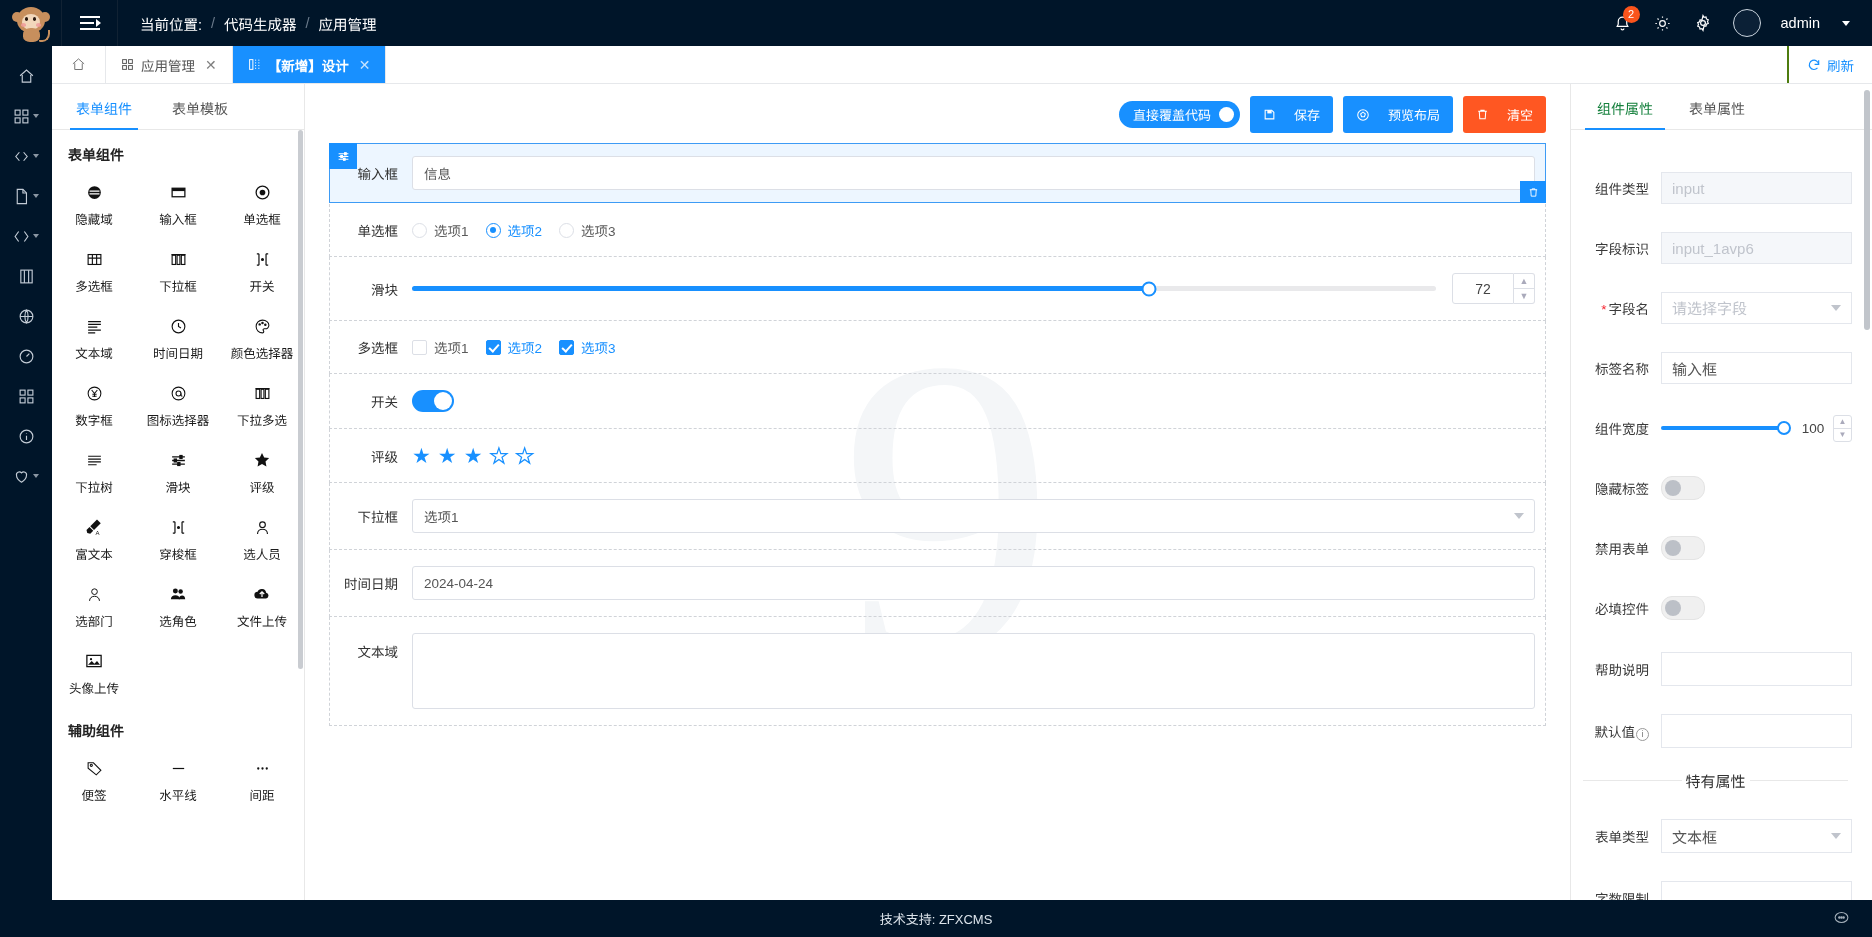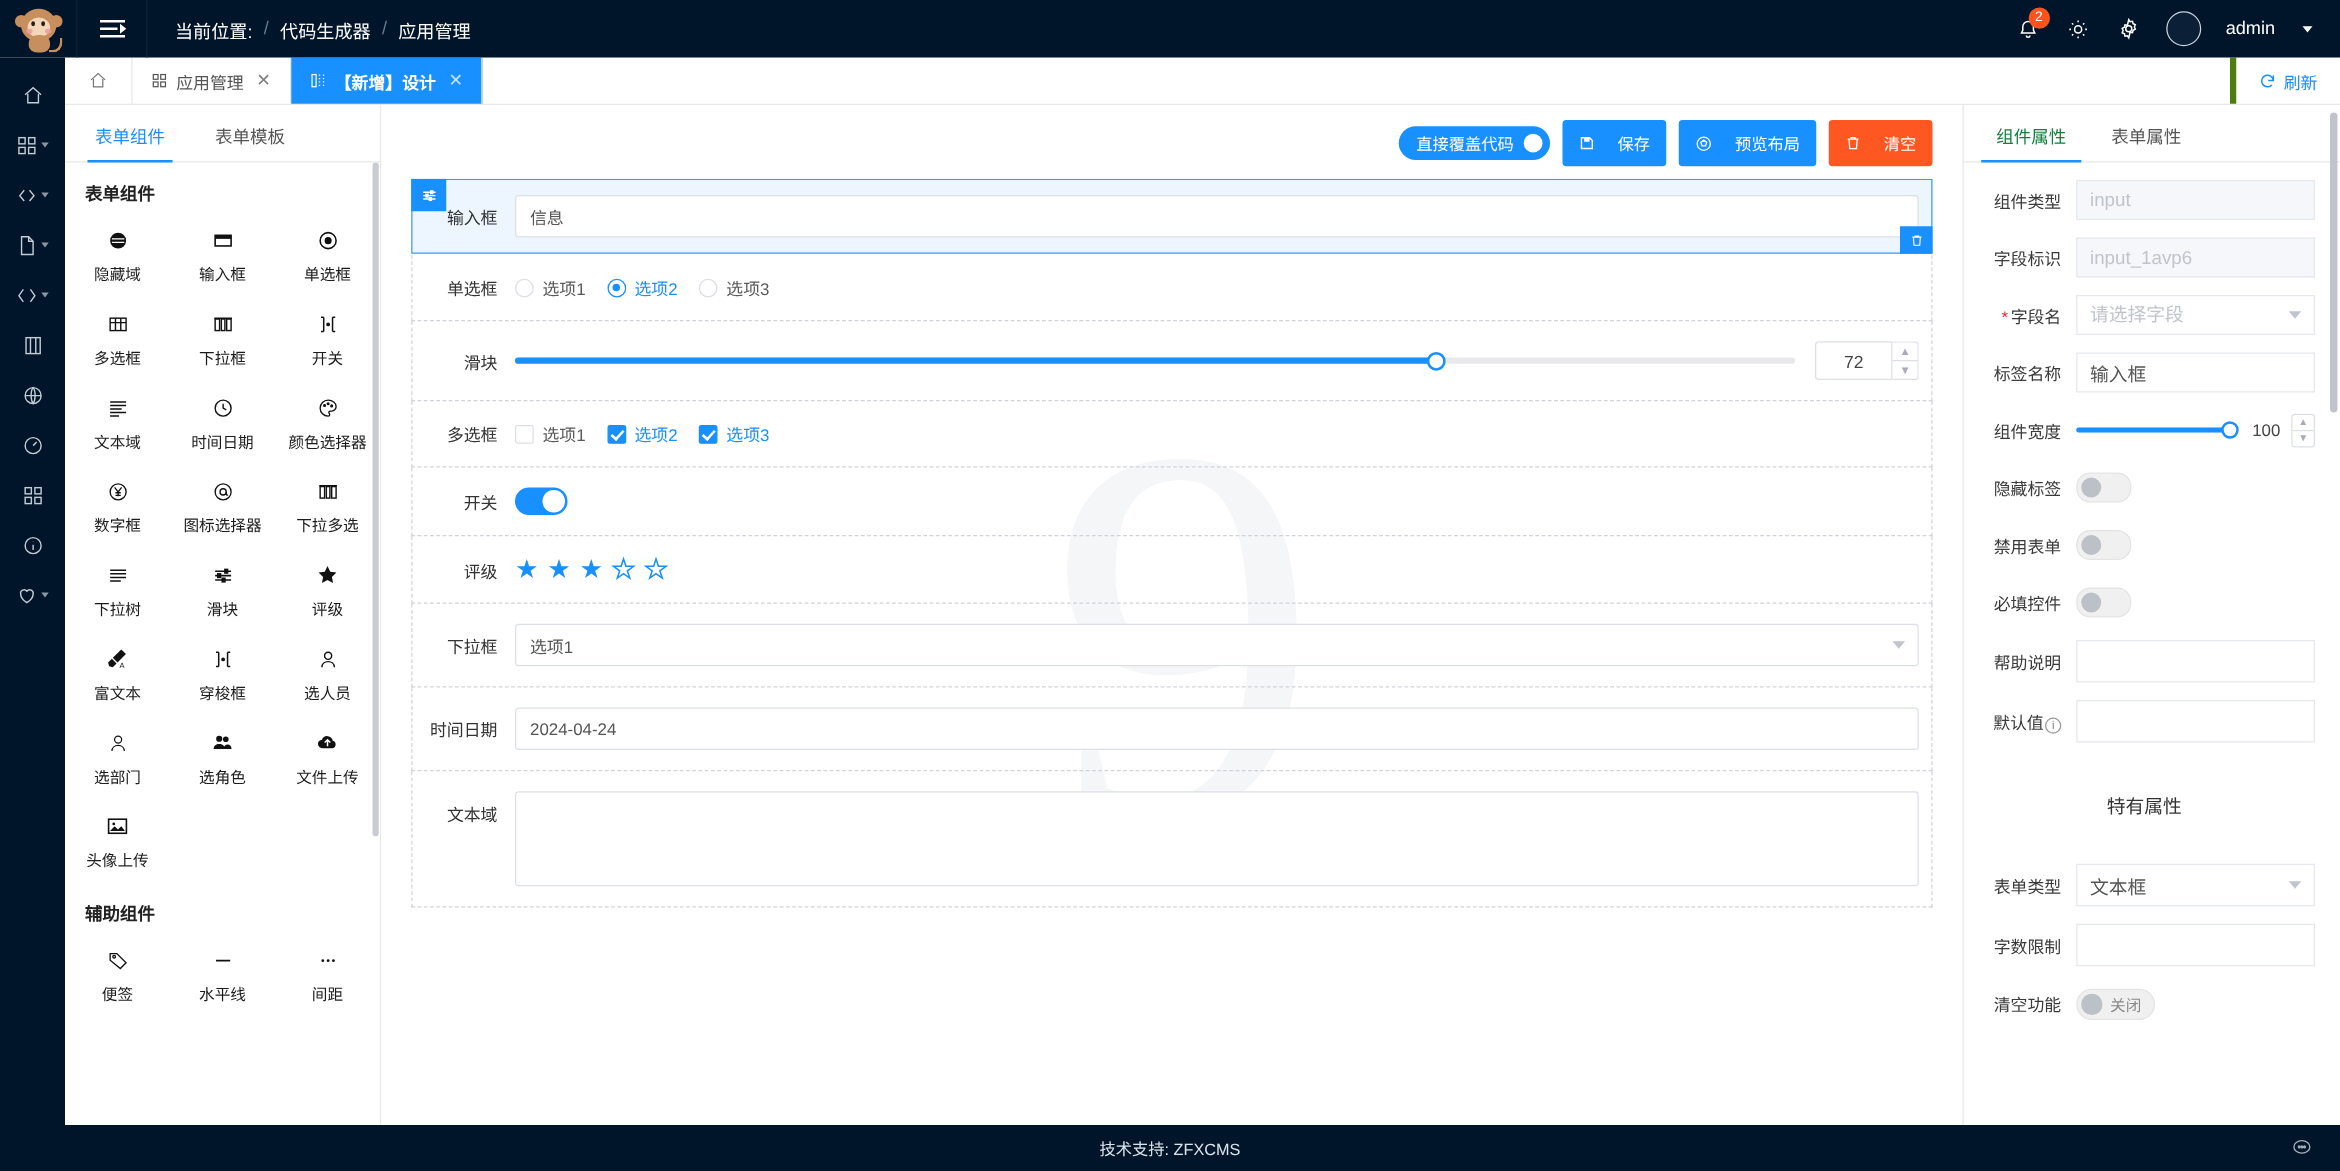--- a/index.html
+++ b/index.html
@@ -80,21 +80,21 @@
     cursor:pointer; color:#666;
   }
   .tab {
     display:flex; align-items:center; gap:7px; padding:0 15px; font-size:13.5px; color:#555;
     border-right:1px solid #e6e8eb; cursor:pointer; white-space:nowrap;
   }
   .tab.active { background:#1890ff; color:#fff; font-weight:bold; }
   .tab .x { font-size:14px; opacity:.75; margin-left:3px; }
   .refresh-btn {
     margin-left:auto; display:flex; align-items:center; gap:6px; padding:0 18px; color:#1890ff;
-    font-size:13.5px; cursor:pointer; border-left:5px solid #4d7c0f;
+    font-size:13.5px; cursor:pointer; border-left:2px solid #4d7c0f;
   }
 
   
   .designer { flex:1 1 auto; display:flex; min-height:0; background:#f0f2f5; padding:0;justify-content:space-between; }
 
   
   .palette {
     width:253px; flex:0 0 253px; background:#fff; border-right:1px solid #e8e8e8;
     display:flex; flex-direction:column; min-height:0;
   }
@@ -202,41 +202,41 @@
   
   .props {
     width:302px; flex:0 0 302px; background:#fff; border-left:1px solid #e8e8e8; display:flex; flex-direction:column;
     min-height:0; position:relative;
   }
   .props-tabs { display:flex; border-bottom:1px solid #e8e8e8; padding:0 22px; flex:0 0 auto; }
   .props-tab { padding:14px 4px 11px; font-size:14px; color:#555; cursor:pointer; margin-right:28px; position:relative; }
   .props-tab.active { color:#15803d; }
   .props-tab.active::after { content:""; position:absolute; left:-8px; right:-8px; bottom:-1px; height:2px; background:#1890ff; }
   .props-body { flex:1 1 auto; overflow:hidden; padding:14px 20px 0 12px; position:relative; }
-  .p-row { display:flex; align-items:center; margin-bottom:14px; min-height:32px; }
+  .p-row { display:flex; align-items:center; margin-bottom:14px; min-height:32px;margin-top:28px; }
   .p-label { width:78px; flex:0 0 78px; text-align:right; padding-right:12px; font-size:13.5px; color:#3a3a3a; white-space:nowrap; }
   .p-label .req { color:#f5222d; margin-right:2px; }
   .p-ctrl { flex:1 1 auto; min-width:0; display:flex; align-items:center; }
   .p-input {
     width:100%; height:32px; border:1px solid #e4e7ed; border-radius:0; padding:10px 10px; font-size:15px;
     color:#555; background:#fff; font-family:inherit;
   }
   .p-input.disabled { background:#f5f7fa; color:#c0c4cc; }
   .p-input::placeholder { color:#c0c4cc; }
   .p-input.tall { height:34px; }
   .p-sliderbox { display:flex; align-items:center; width:100%; gap:9px; }
   .p-slider { flex:1 1 auto; height:4px; background:#e9e9eb; border-radius:3px; position:relative; }
   .p-slider .fill { position:absolute; left:0;top:0;bottom:0;background:#1890ff;border-radius:3px; }
   .p-slider .knob { position:absolute; top:50%; transform:translate(-50%,-50%); width:14px;height:14px;border-radius:50%;background:#fff;border:2px solid #1890ff; }
   .p-numbox { display:flex; flex:0 0 auto; }
   .p-num { width:40px; height:27px; display:flex; align-items:center; justify-content:center; font-size:13.5px; color:#444; }
   .p-steps { width:19px;height:27px; border:1px solid #dcdfe6; border-radius:3px; display:flex; flex-direction:column; }
   .p-steps div { flex:1; display:flex; align-items:center; justify-content:center; color:#aab; font-size:8px; }
   .p-steps div:first-child { border-bottom:1px solid #dcdfe6; }
-  .p-divider { display:flex; align-items:center; gap:16px; margin:22px 0 20px; padding-right:4px;flex-direction:column; }
+  .p-divider { display:flex; align-items:center; gap:4px; margin:22px 0 20px; padding-right:4px; }
   .p-divider .ln { flex:1 1 auto; height:1px; background:#e8e8e8; }
   .p-divider .tt { font-size:15px; color:#333; }
   .toggle-lbl { display:flex; align-items:center; gap:6px; background:#f0f0f0; border:1px solid #e4e4e4; border-radius:13px;
     height:25px; padding:0 10px 0 3px; }
   .toggle-lbl .dot { width:17px;height:17px;border-radius:50%;background:#bcc0c7; }
   .toggle-lbl .tx { font-size:12.5px; color:#8a8a8a; }
   .props-scrollbar { position:absolute; right:2px; top:6px; width:6px; height:240px; background:#c1c5cb; border-radius:3px; }
   .info-i { display:inline-flex; width:13px;height:13px; border:1px solid #999; border-radius:50%;
     align-items:center; justify-content:center; font-size:9px; color:#777; margin-left:1px; font-style:normal; }
 

